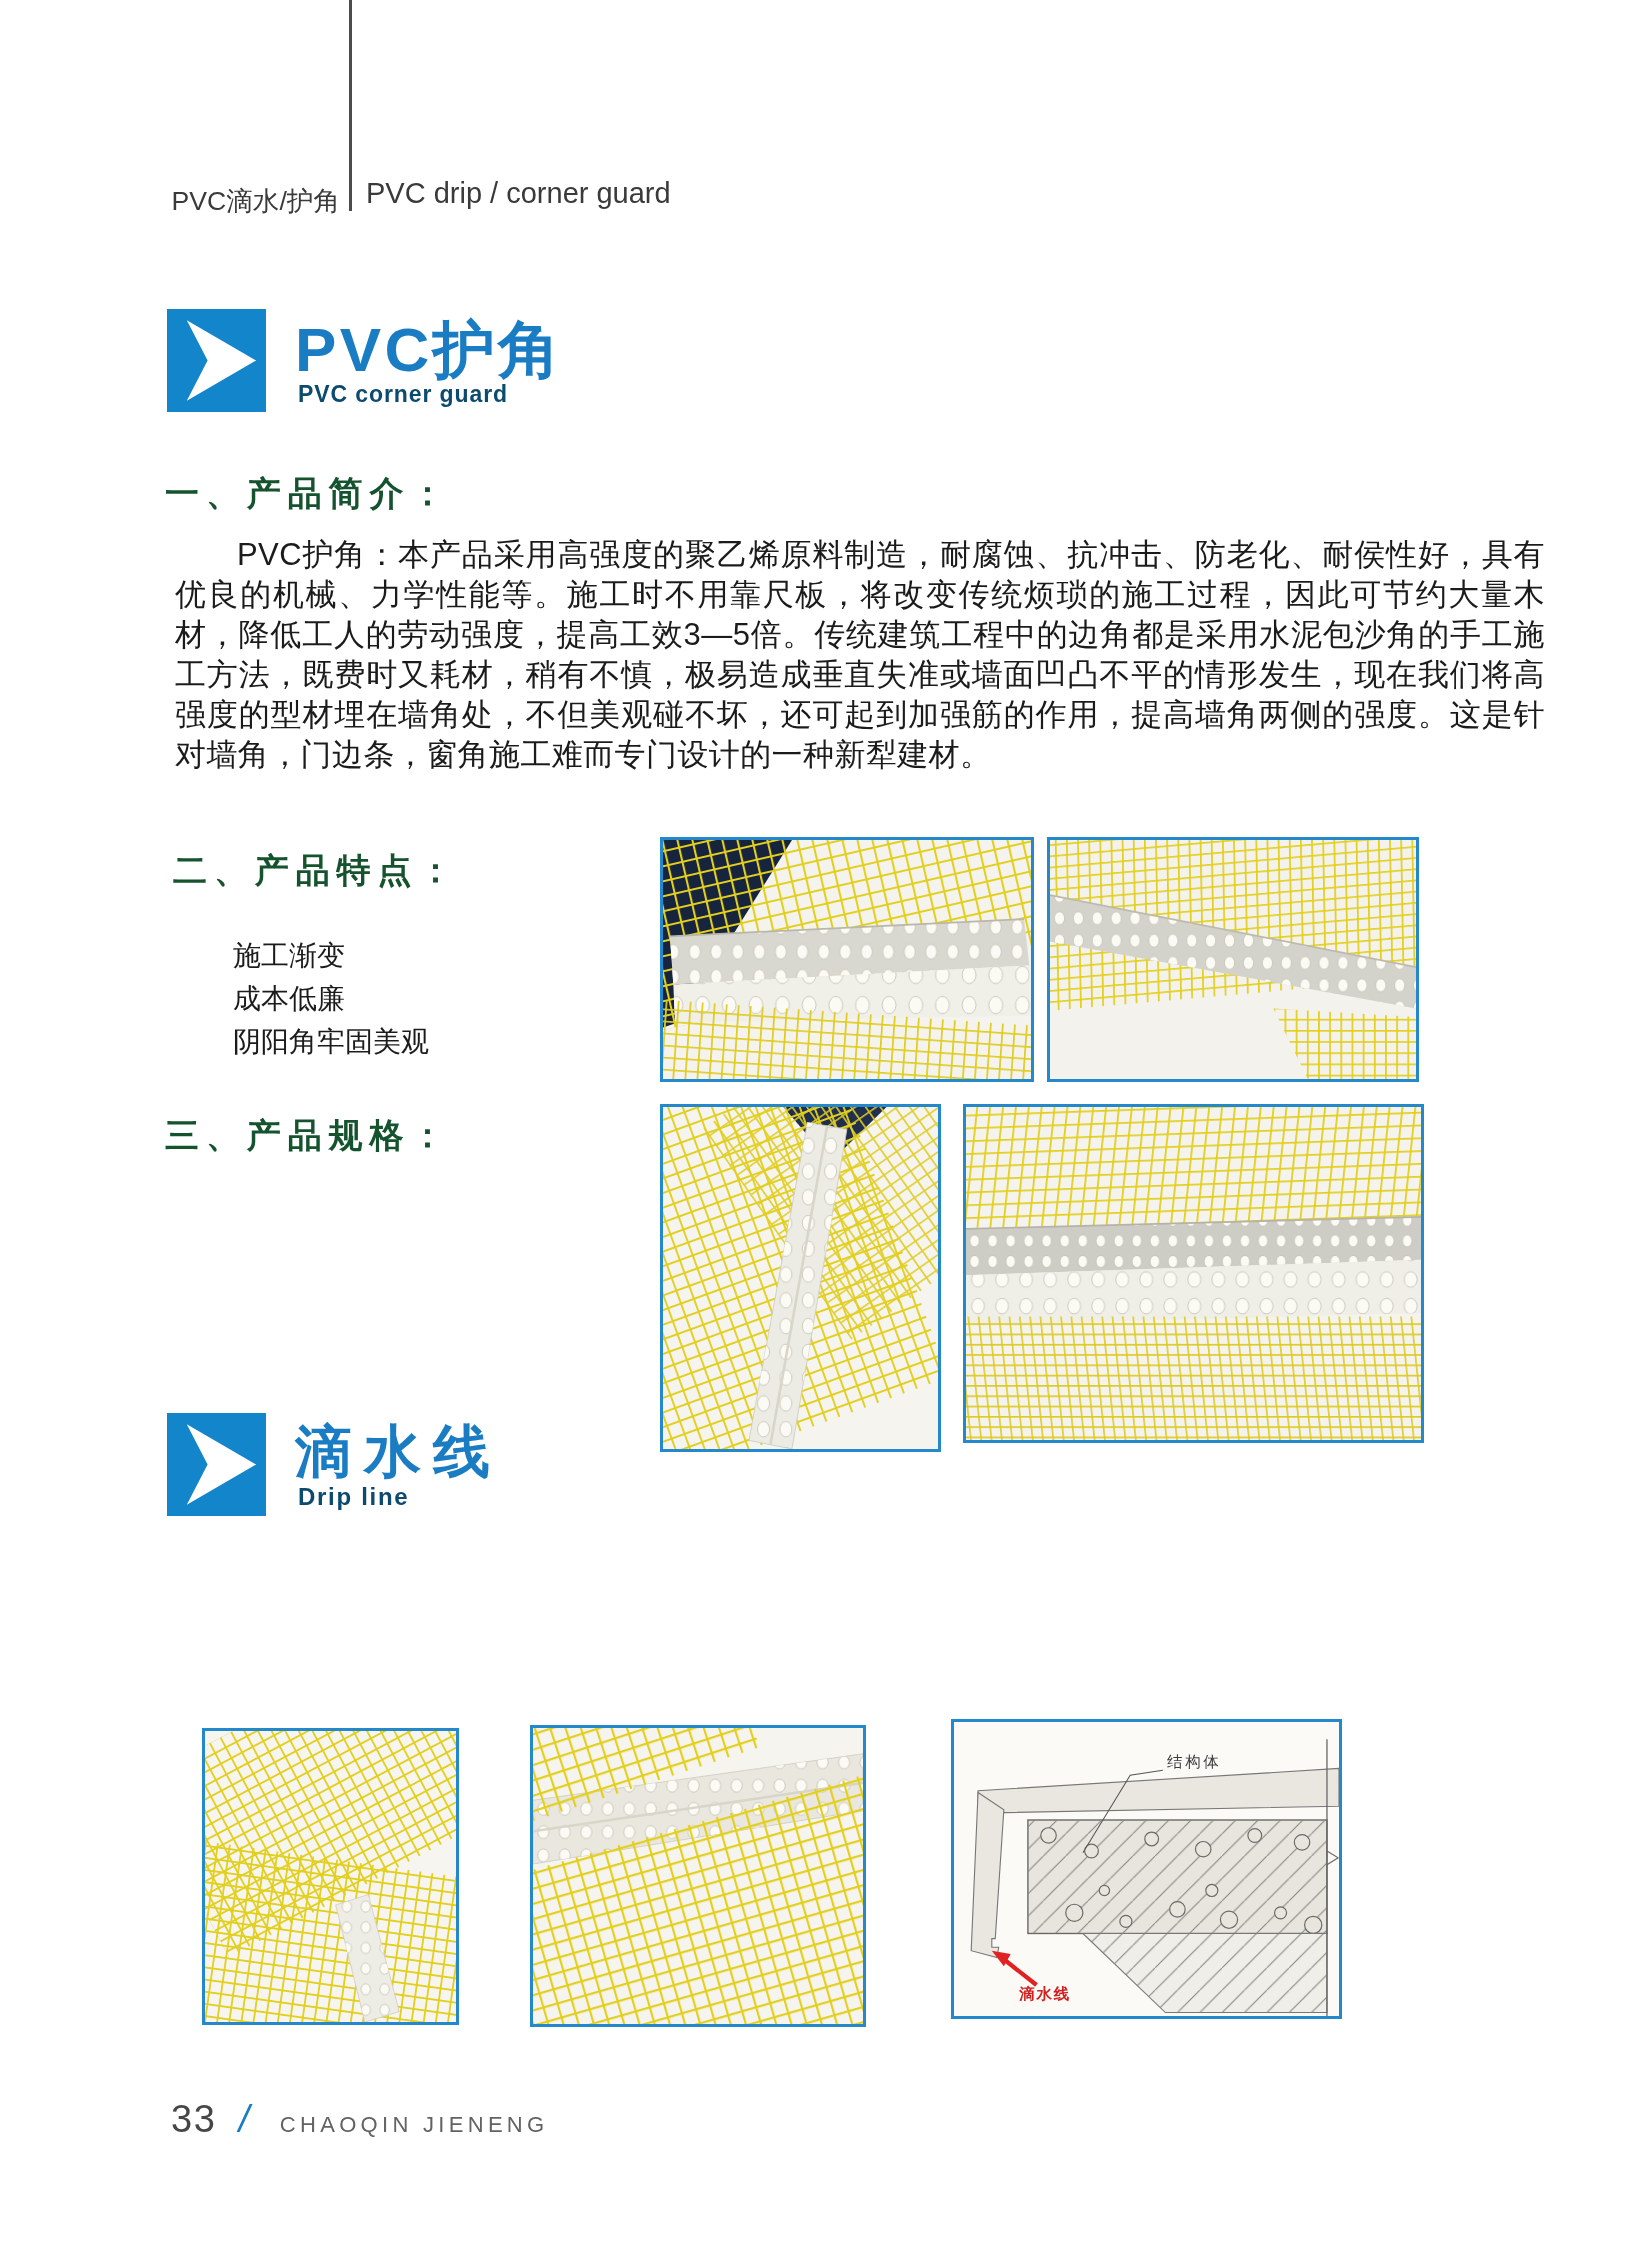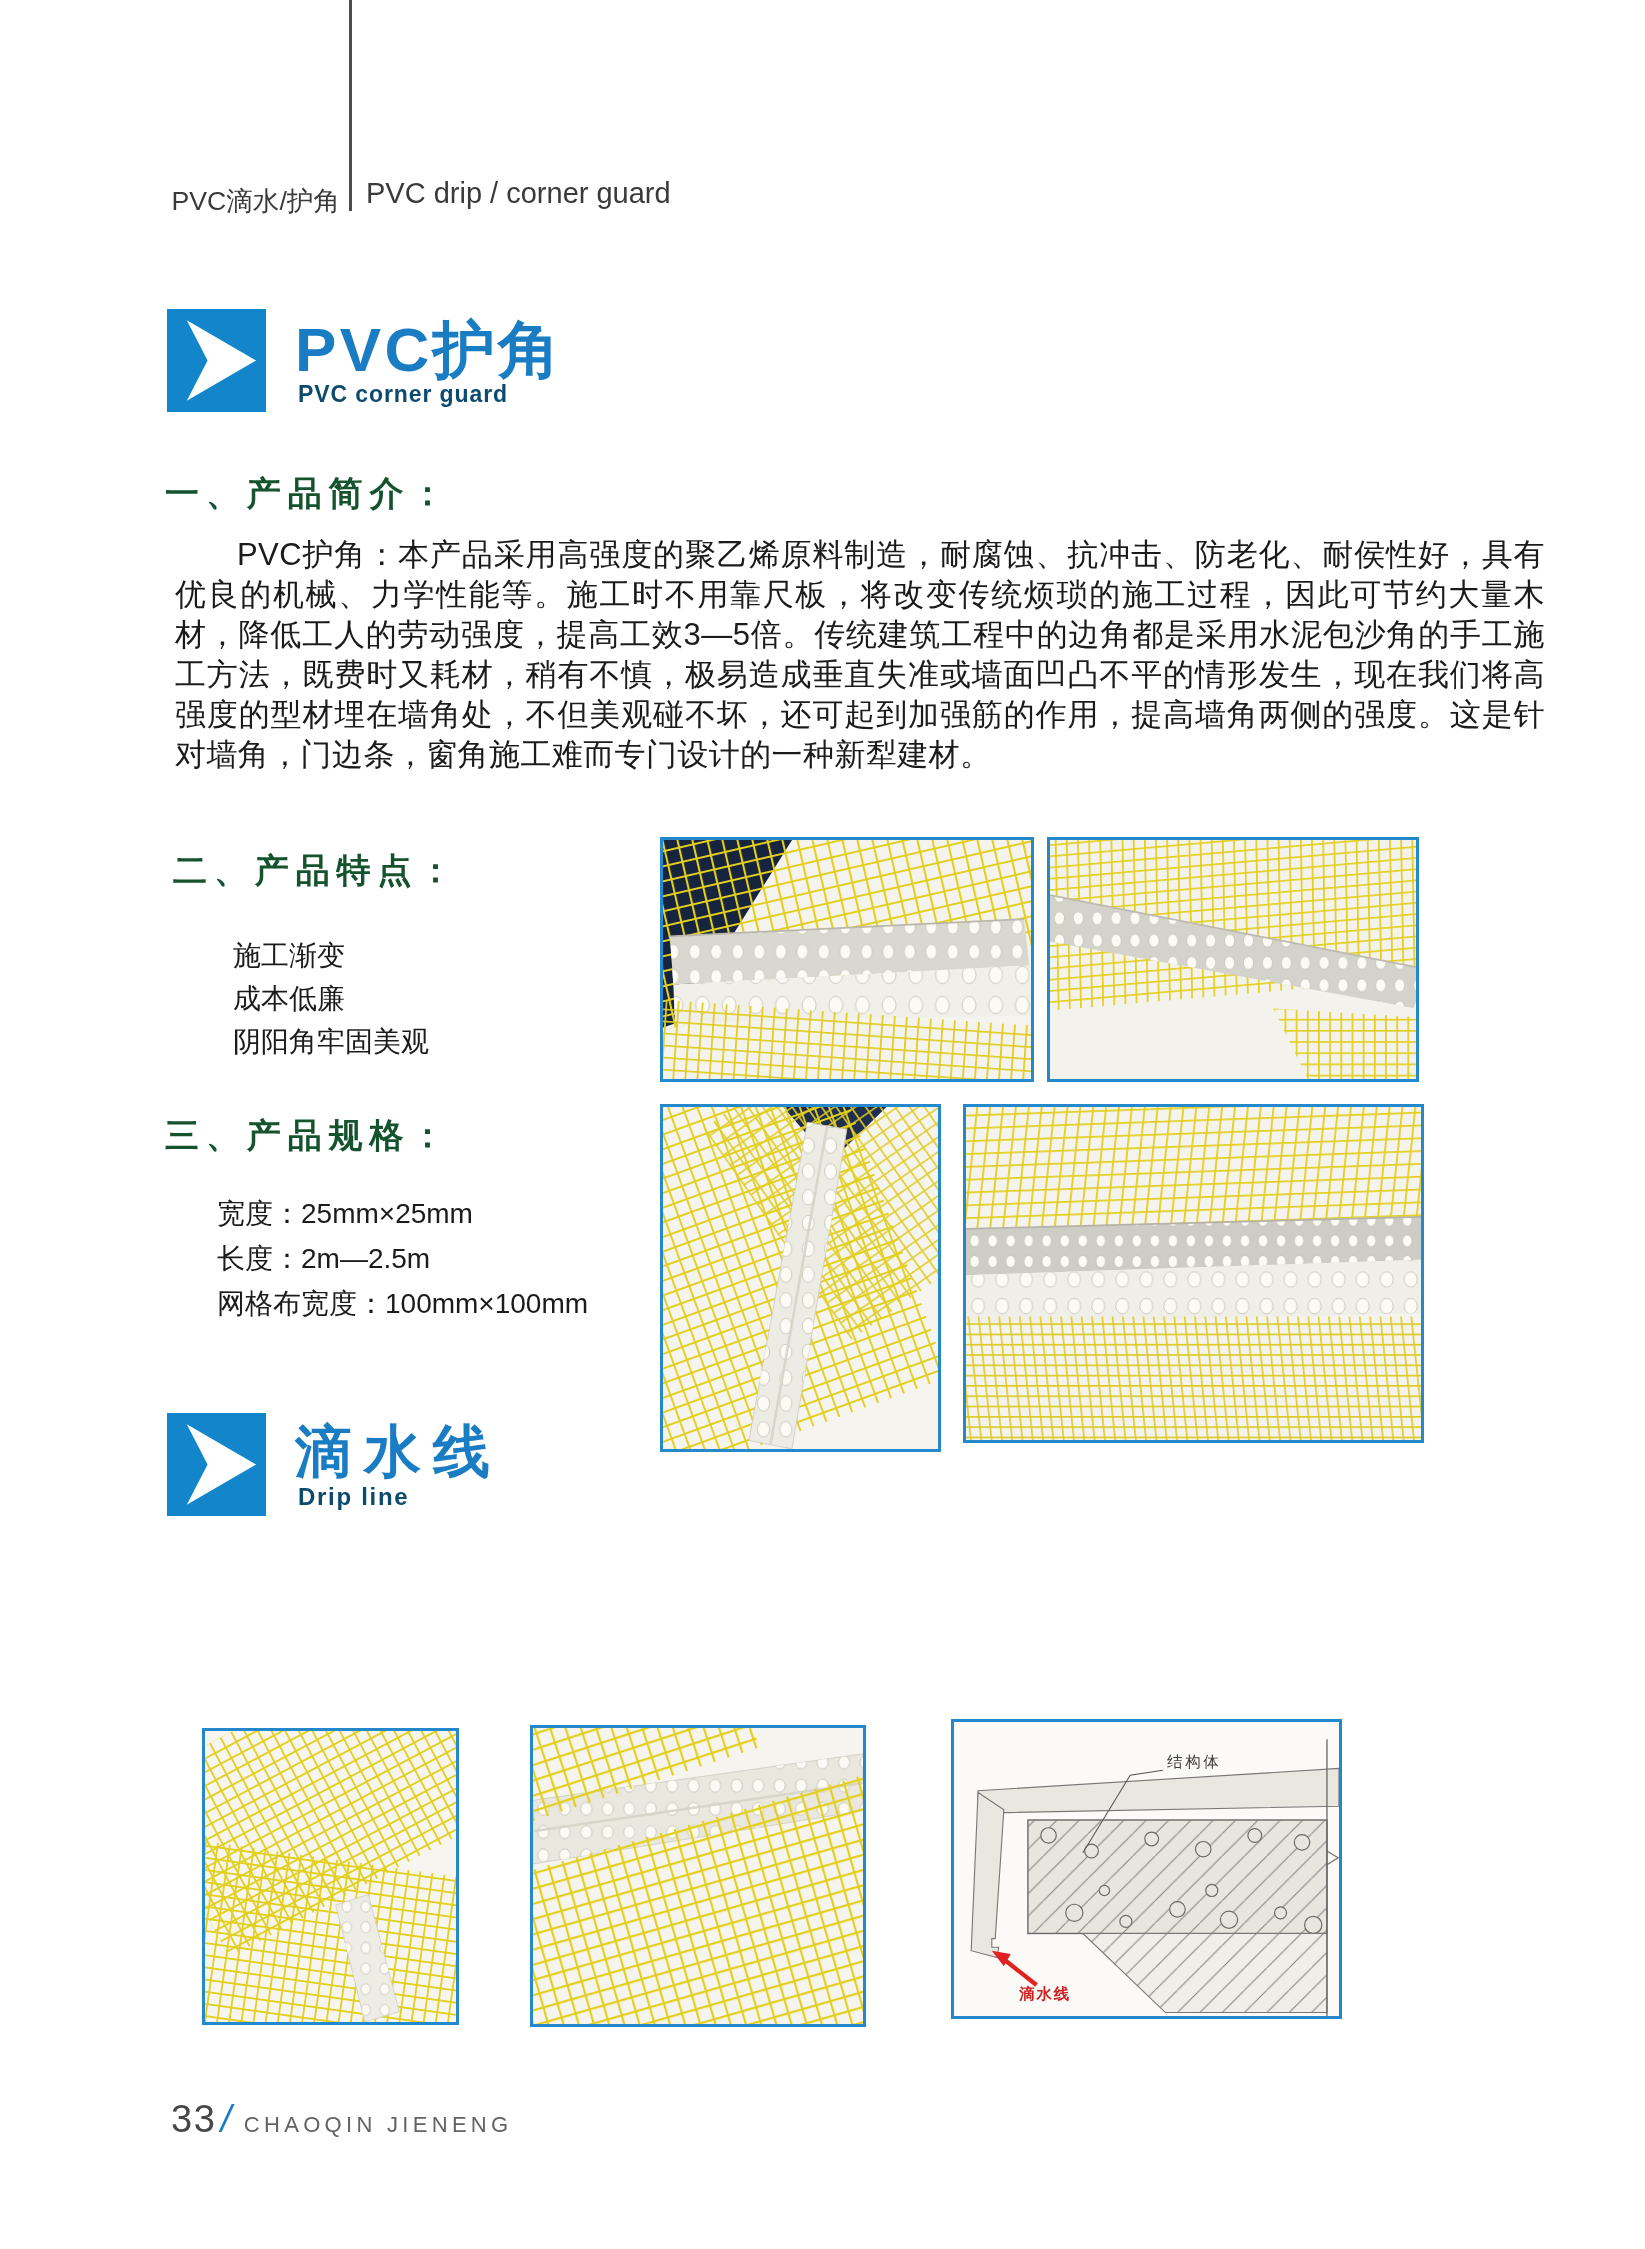--- a/index.html
+++ b/index.html
@@ -44,21 +44,21 @@
   .photo svg{display:block;width:100%;height:100%;}
   .ph1{left:660px;top:837px;width:374px;height:245px;}
   .ph2{left:1047px;top:837px;width:372px;height:245px;}
   .ph3{left:660px;top:1104px;width:281px;height:348px;}
   .ph4{left:963px;top:1104px;width:461px;height:339px;}
   .ph5{left:202px;top:1728px;width:257px;height:297px;}
   .ph6{left:530px;top:1725px;width:336px;height:302px;}
   .ph7{left:951px;top:1719px;width:391px;height:300px;}
 
   
-  .footer{left:171px;top:2098px;display:flex;align-items:baseline;gap:4px;}
+  .footer{left:171px;top:2098px;display:flex;align-items:baseline;gap:22px;}
   .footer .num{font-size:38px;color:#474747;letter-spacing:1.7px;}
   .footer .slash{font-size:38px;color:#1a7dc4;font-style:italic;}
   .footer .brand{font-size:22px;color:#636363;letter-spacing:4.3px;margin-left:8.6px;text-align:center;}
 </style>
 </head>
 <body>
 
 <div class="page">
 
   <div class="abs header-divider"></div>
@@ -77,25 +77,20 @@
   <div class="abs body-text p1">PVC护角：本产品采用高强度的聚乙烯原料制造，耐腐蚀、抗冲击、防老化、耐侯性好，具有优良的机械、力学性能等。施工时不用靠尺板，将改变传统烦琐的施工过程，因此可节约大量木材，降低工人的劳动强度，提高工效3—5倍。传统建筑工程中的边角都是采用水泥包沙角的手工施工方法，既费时又耗材，稍有不慎，极易造成垂直失准或墙面凹凸不平的情形发生，现在我们将高强度的型材埋在墙角处，不但美观碰不坏，还可起到加强筋的作用，提高墙角两侧的强度。这是针对墙角，门边条，窗角施工难而专门设计的一种新犁建材。</div>
 
   <div class="abs sec-heading h2">二、产品特点：</div>
   <div class="abs features">
     <div>施工渐变</div>
     <div>成本低廉</div>
     <div>阴阳角牢固美观</div>
   </div>
 
   <div class="abs sec-heading h3">三、产品规格：</div>
-  <div class="abs specs">
-    <div class="row"><span>宽度：</span><span>25mm×25mm</span></div>
-    <div class="row"><span>长度：</span><span>2m—2.5m</span></div>
-    <div class="row"><span>网格布宽度：</span><span>100mm×100mm</span></div>
-  </div>
 
   <div class="photo ph1">
     <svg viewBox="0 0 428 278" preserveAspectRatio="none">
       <defs>
         <pattern id="m1" width="17" height="17" patternUnits="userSpaceOnUse">
           <path d="M0 1.2 H17 M1.2 0 V17" stroke="#e3cf1e" stroke-width="2.4" fill="none"></path>
         </pattern>
         <pattern id="m1b" width="14" height="14" patternUnits="userSpaceOnUse">
           <path d="M0 1 H14 M1 0 V14" stroke="#e0cc20" stroke-width="2" fill="none"></path>
         </pattern>

